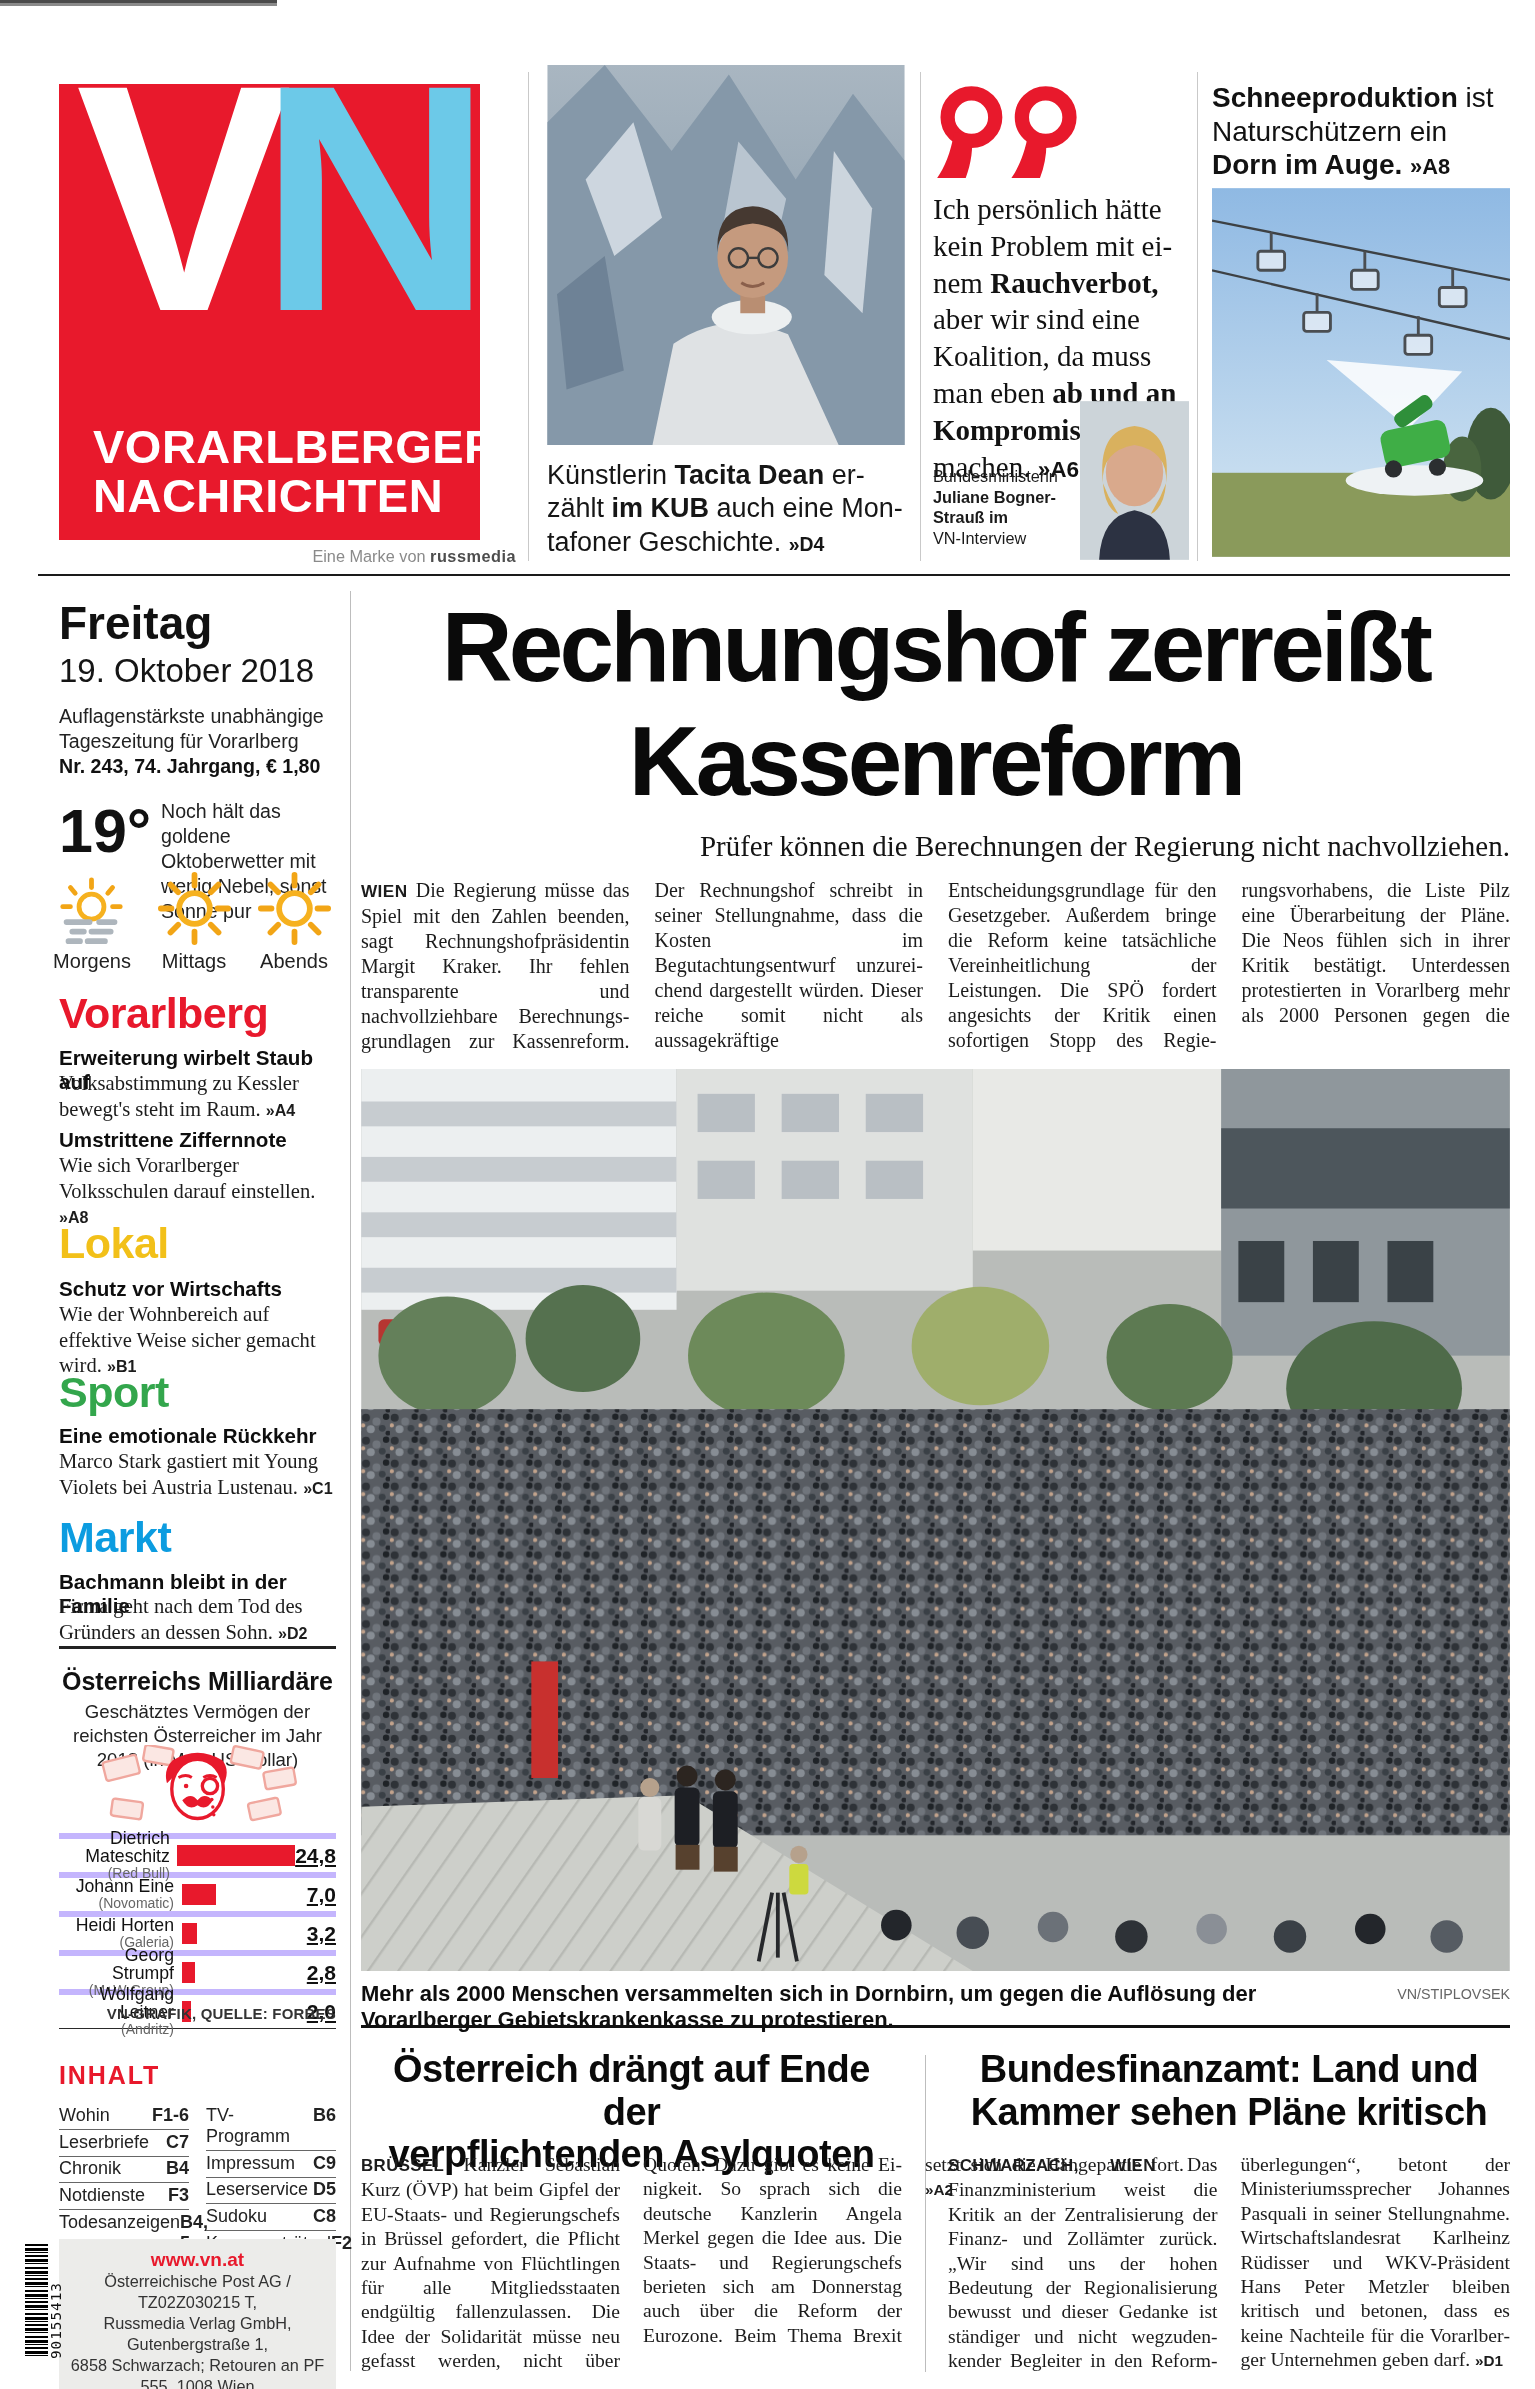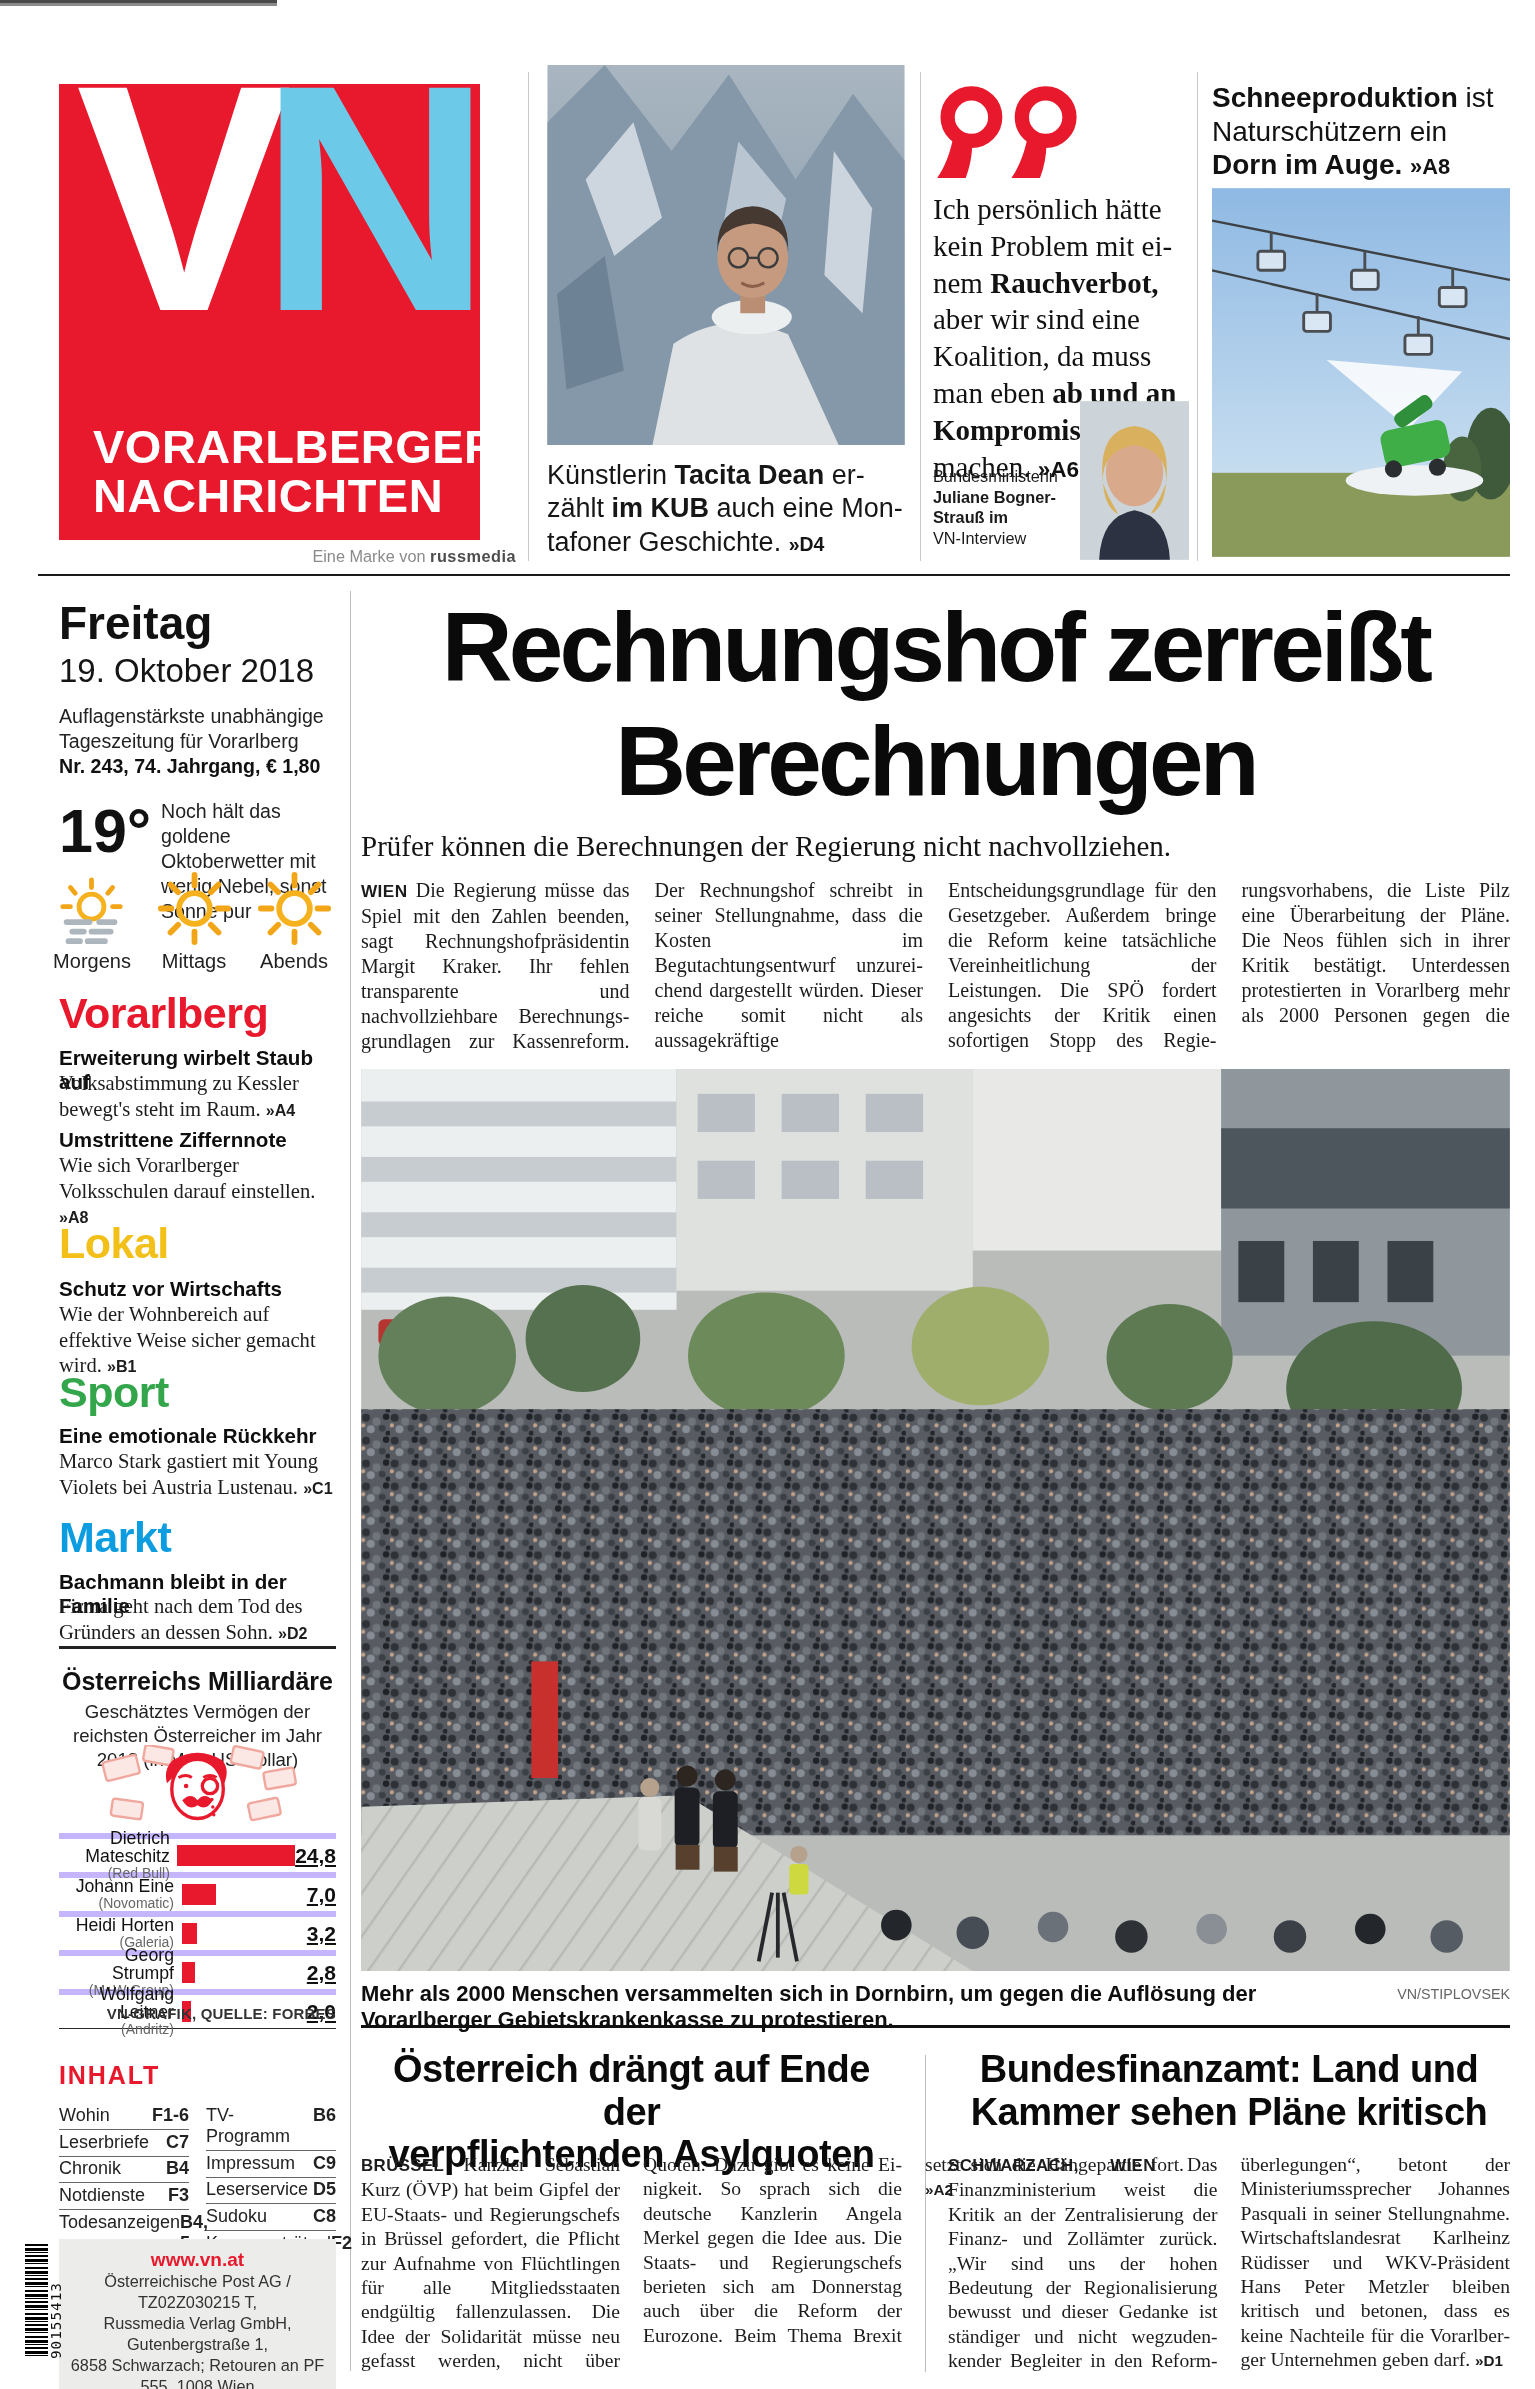--- a/index.html
+++ b/index.html
@@ -65,21 +65,21 @@
   #footer-url{font-size:19px;font-weight:700;color:#e8192c;}
   .footer-line{font-size:16.3px;line-height:1.3;color:#333;}
   #barcode-bars{left:25px;top:2244px;width:23px;height:115px;
     background:repeating-linear-gradient(180deg,#000 0 1.9px,#fff 1.9px 3.8px,#000 3.8px 6.7px,#fff 6.7px 7.6px,#000 7.6px 8.6px,#fff 8.6px 11.5px);}
   #barcode-digits{left:48px;top:2244px;height:115px;writing-mode:vertical-rl;transform:rotate(180deg);
     font-family:"DejaVu Sans Mono","Liberation Mono",monospace;font-size:14.3px;color:#111;letter-spacing:1px;}
 
   
   #headline{left:361px;top:591px;width:1149px;text-align:center;font-size:98px;font-weight:700;
             line-height:1.16;letter-spacing:-3.8px;color:#0a0a0a;}
-  #subheadline{left:361px;top:830px;width:1149px;text-align:left;font-family:"Liberation Serif","DejaVu Serif",serif;
+  #subheadline{left:361px;top:830px;width:1149px;text-align:right;font-family:"Liberation Serif","DejaVu Serif",serif;
                font-size:29px;color:#141414;}
   #lead-article{left:361px;top:878px;width:1149px;height:185px;column-count:4;column-gap:25px;column-fill:auto;
                 font-family:"Liberation Serif","DejaVu Serif",serif;font-size:20px;line-height:25px;
                 text-align:justify;color:#1c1c1c;hyphens:auto;}
   #lead-article p{margin:0;}
   #photo-caption{left:361px;top:1981px;width:994px;font-size:22px;font-weight:700;color:#0e0e0e;}
   #photo-credit{left:1367px;top:1986px;width:143px;text-align:right;font-size:14.3px;color:#666;}
   .art-head{font-size:38px;font-weight:700;line-height:1.12;text-align:center;color:#0a0a0a;letter-spacing:-0.5px;}
   .art-body{column-count:2;column-gap:23px;column-fill:auto;font-family:"Liberation Serif","DejaVu Serif",serif;
             font-size:19.6px;line-height:24.4px;text-align:justify;color:#1c1c1c;hyphens:auto;}
@@ -408,21 +408,21 @@
 
   <div class="abs" id="footer-box">
     <div id="footer-url">www.vn.at</div>
     <div class="footer-line">Österreichische Post AG / TZ02Z030215 T,</div>
     <div class="footer-line">Russmedia Verlag GmbH, Gutenbergstraße 1,</div>
     <div class="footer-line">6858 Schwarzach; Retouren an PF 555, 1008 Wien</div>
   </div>
   <div class="abs" id="barcode-bars"></div>
   <div class="abs" id="barcode-digits">90155413</div>
 
-  <h1 class="abs" id="headline" style="margin:0;"><span>Rechnungshof zerreißt</span><br><span>Berechnungen</span></h1>
+  <h1 class="abs" id="headline" style="margin:0;"><span>Rechnungshof zerreißt</span><br><span>Kassenreform</span></h1>
   <div class="abs" id="subheadline">Prüfer können die Berechnungen der Regierung nicht nachvollziehen.</div>
 
   <div class="abs" id="lead-article">
     <p><span class="lead">WIEN</span><span> Die Regierung müsse das Spiel mit den Zahlen beenden, sagt Rechnungshofpräsidentin Margit Kraker. Ihr fehlen transparente und nachvollziehbare Berechnungs­grundlagen zur Kassenreform. Der Rechnungshof schreibt in seiner Stellungnahme, dass die Kosten im Begutachtungsentwurf unzurei­chend dargestellt würden. Dieser reiche somit nicht als aussagekräf­tige Entscheidungsgrundlage für den Gesetzgeber. Außerdem bringe die Reform keine tatsächliche Ver­einheitlichung der Leistungen. Die SPÖ fordert angesichts der Kritik einen sofortigen Stopp des Regie­rungsvorhabens, die Liste Pilz eine Überarbeitung der Pläne. Die Neos fühlen sich in ihrer Kritik bestätigt. Unterdessen protestierten in Vor­arlberg mehr als 2000 Personen gegen die geplante Kassenzusam­menlegung.</span></p>
 
   </div>
 
   <svg class="abs" style="left:361px;top:1069px;" width="1149" height="902" viewBox="0 0 1202 944">
     <defs>
       <pattern id="crowdpat" width="30" height="24" patternUnits="userSpaceOnUse">

